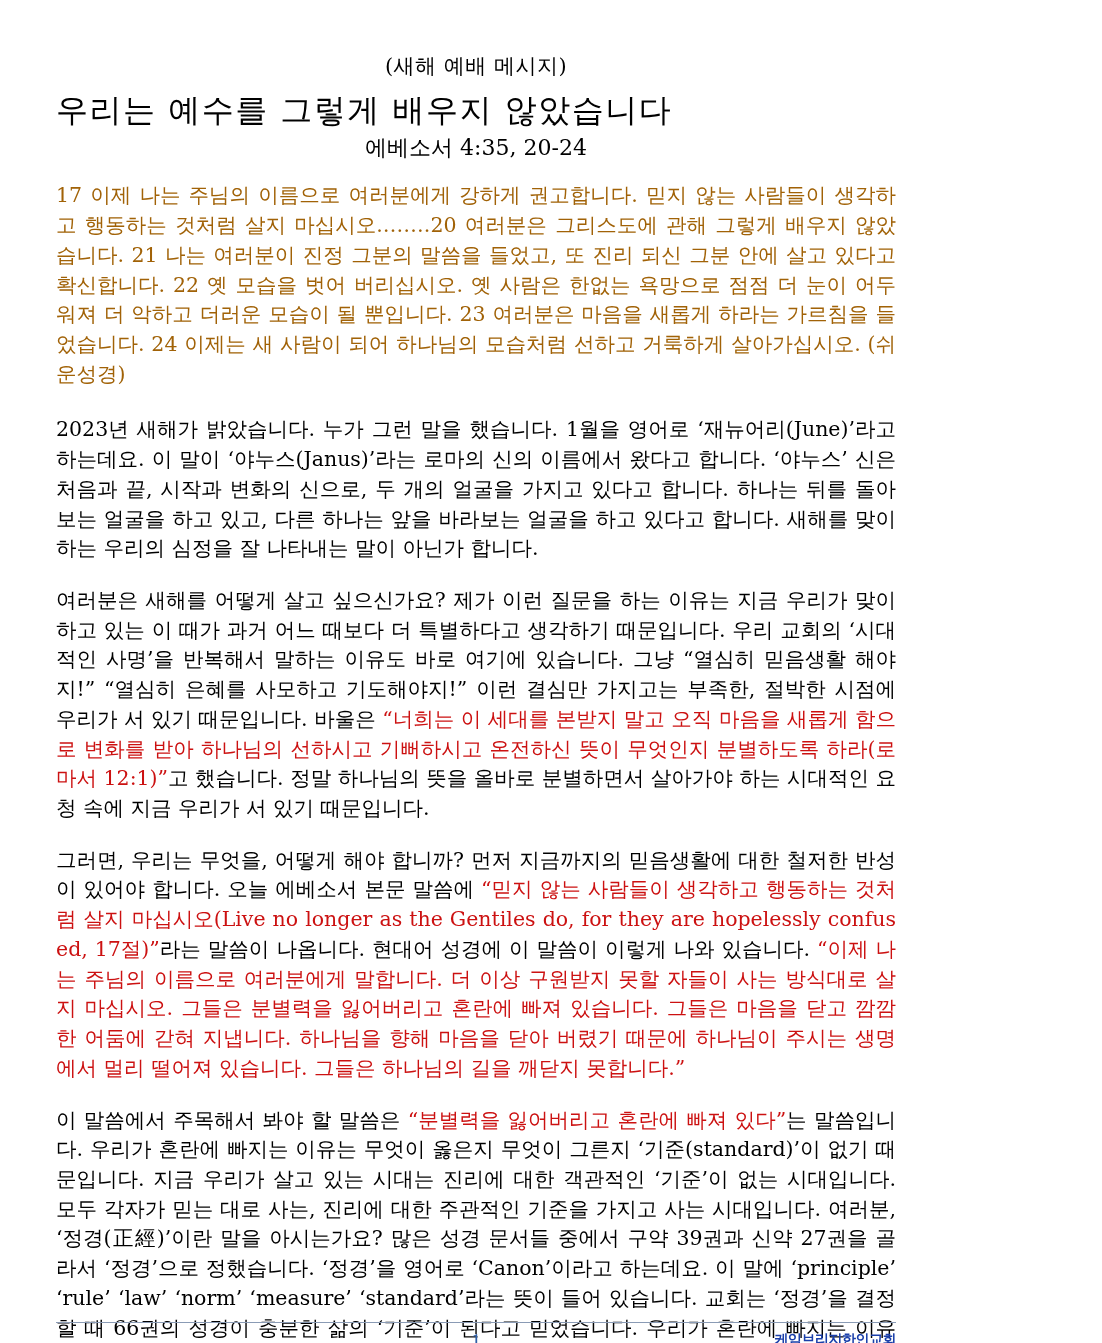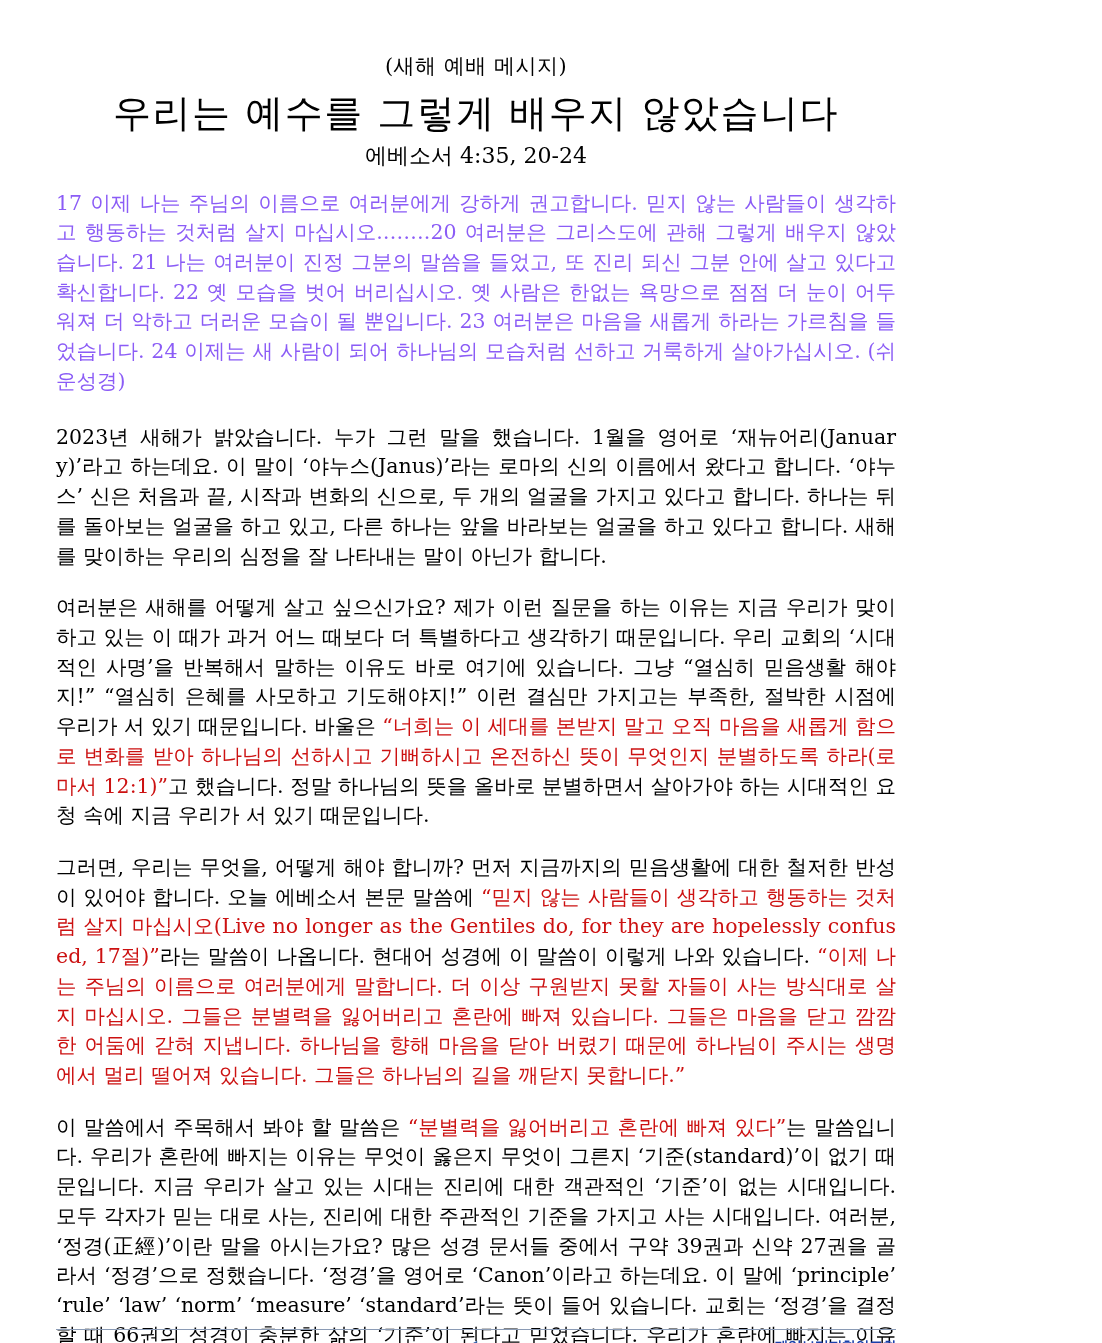--- a/index.html
+++ b/index.html
@@ -22,22 +22,22 @@
     position: relative;
   }
   .kicker {
     text-align: center;
     font-size: 21px;
     font-family: "DejaVu Serif", serif;
     letter-spacing: 0.5px;
     margin: 0 0 8px 0;
   }
   .title-ko {
-    text-align: center;
-    font-size: 38px;
+    text-align: left;
+    font-size: 32px;
     font-family: "DejaVu Serif", serif;
     font-weight: normal;
     letter-spacing: 1.5px;
     margin: 11px 0 4px 0;
     line-height: 1.2;
   }
   .title-en {
     text-align: center;
     font-size: 25px;
     font-family: "Liberation Serif", serif;
@@ -45,21 +45,21 @@
     margin: 0 0 14px 0;
     line-height: 1.2;
   }
   .reference {
     text-align: center;
     font-size: 22px;
     font-family: "DejaVu Serif", serif;
     margin: 0 0 18px 0;
   }
   .scripture {
-    color: #8b5cf6;
+    color: #a16207;
     font-size: 20.5px;
     font-family: "DejaVu Serif", serif;
     text-align: justify;
     text-justify: inter-character;
     line-height: 1.45;
     margin: 0 0 26px 0;
     word-break: break-all;
   }
   p.body-par {
     font-size: 20.5px;
@@ -107,21 +107,21 @@
 
 <div class="page">
 
   <div class="kicker">(새해 예배 메시지)</div>
   <h1 class="title-ko">우리는 예수를 그렇게 배우지 않았습니다</h1>
   <div class="reference">에베소서 4:35, 20-24</div>
 
   <div class="scripture">17 이제 나는 주님의 이름으로 여러분에게 강하게 권고합니다. 믿지 않는 사람들이 생각하고 행동하는 것처럼 살지 마십시오.…….20 여러분은 그리스도에 관해 그렇게 배우지 않았습니다. 21 나는 여러분이 진정 그분의 말씀을 들었고, 또 진리 되신 그분 안에 살고 있다고 확신합니다. 22 옛 모습을 벗어 버리십시오. 옛 사람은 한없는 욕망으로 점점 더 눈이 어두워져 더 악하고 더러운 모습이 될 뿐입니다. 23 여러분은 마음을 새롭게 하라는 가르침을 들었습니다. 24 이제는 새 사람이 되어 하나님의 모습처럼 선하고 거룩하게 살아가십시오. (쉬운성경)</div>
 
   <div id="body-paragraphs">
-      <p class="body-par"><span>2023년 새해가 밝았습니다. 누가 그런 말을 했습니다. 1월을 영어로 ‘재뉴어리(January)’라고 하는데요. 이 말이 ‘야누스(Janus)’라는 로마의 신의 이름에서 왔다고 합니다. ‘야누스’ 신은 처음과 끝, 시작과 변화의 신으로, 두 개의 얼굴을 가지고 있다고 합니다. 하나는 뒤를 돌아보는 얼굴을 하고 있고, 다른 하나는 앞을 바라보는 얼굴을 하고 있다고 합니다. 새해를 맞이하는 우리의 심정을 잘 나타내는 말이 아닌가 합니다.</span></p>
+      <p class="body-par"><span>2023년 새해가 밝았습니다. 누가 그런 말을 했습니다. 1월을 영어로 ‘재뉴어리(June)’라고 하는데요. 이 말이 ‘야누스(Janus)’라는 로마의 신의 이름에서 왔다고 합니다. ‘야누스’ 신은 처음과 끝, 시작과 변화의 신으로, 두 개의 얼굴을 가지고 있다고 합니다. 하나는 뒤를 돌아보는 얼굴을 하고 있고, 다른 하나는 앞을 바라보는 얼굴을 하고 있다고 합니다. 새해를 맞이하는 우리의 심정을 잘 나타내는 말이 아닌가 합니다.</span></p>
       <p class="body-par"><span>여러분은 새해를 어떻게 살고 싶으신가요? 제가 이런 질문을 하는 이유는 지금 우리가 맞이하고 있는 이 때가 과거 어느 때보다 더 특별하다고 생각하기 때문입니다. 우리 교회의 ‘시대적인 사명’을 반복해서 말하는 이유도 바로 여기에 있습니다. 그냥 “열심히 믿음생활 해야지!” “열심히 은혜를 사모하고 기도해야지!” 이런 결심만 가지고는 부족한, 절박한 시점에 우리가 서 있기 때문입니다. 바울은 </span><span class="red">“너희는 이 세대를 본받지 말고 오직 마음을 새롭게 함으로 변화를 받아 하나님의 선하시고 기뻐하시고 온전하신 뜻이 무엇인지 분별하도록 하라(로마서 12:1)”</span><span>고 했습니다. 정말 하나님의 뜻을 올바로 분별하면서 살아가야 하는 시대적인 요청 속에 지금 우리가 서 있기 때문입니다.</span></p>
       <p class="body-par"><span>그러면, 우리는 무엇을, 어떻게 해야 합니까? 먼저 지금까지의 믿음생활에 대한 철저한 반성이 있어야 합니다. 오늘 에베소서 본문 말씀에 </span><span class="red">“믿지 않는 사람들이 생각하고 행동하는 것처럼 살지 마십시오(Live no longer as the Gentiles do, for they are hopelessly confused, 17절)”</span><span>라는 말씀이 나옵니다. 현대어 성경에 이 말씀이 이렇게 나와 있습니다. </span><span class="red">“이제 나는 주님의 이름으로 여러분에게 말합니다. 더 이상 구원받지 못할 자들이 사는 방식대로 살지 마십시오. 그들은 분별력을 잃어버리고 혼란에 빠져 있습니다. 그들은 마음을 닫고 깜깜한 어둠에 갇혀 지냅니다. 하나님을 향해 마음을 닫아 버렸기 때문에 하나님이 주시는 생명에서 멀리 떨어져 있습니다. 그들은 하나님의 길을 깨닫지 못합니다.”</span></p>
       <p class="body-par"><span>이 말씀에서 주목해서 봐야 할 말씀은 </span><span class="red">“분별력을 잃어버리고 혼란에 빠져 있다”</span><span>는 말씀입니다. 우리가 혼란에 빠지는 이유는 무엇이 옳은지 무엇이 그른지 ‘기준(standard)’이 없기 때문입니다. 지금 우리가 살고 있는 시대는 진리에 대한 객관적인 ‘기준’이 없는 시대입니다. 모두 각자가 믿는 대로 사는, 진리에 대한 주관적인 기준을 가지고 사는 시대입니다. 여러분, ‘정경(正經)’이란 말을 아시는가요? 많은 성경 문서들 중에서 구약 39권과 신약 27권을 골라서 ‘정경’으로 정했습니다. ‘정경’을 영어로 ‘Canon’이라고 하는데요. 이 말에 ‘principle’ ‘rule’ ‘law’ ‘norm’ ‘measure’ ‘standard’라는 뜻이 들어 있습니다. 교회는 ‘정경’을 결정할 때 66권의 성경이 충분한 삶의 ‘기준’이 된다고 믿었습니다. 우리가 혼란에 빠지는 이유는 성경을 ‘기준’으로 삼고 살지 않기 때문입니다.</span></p>
     </div>
 
   <div class="footer">
     <div class="page-number">1</div>
     <div class="church-name">케임브리지한인교회</div>
   </div>
 

